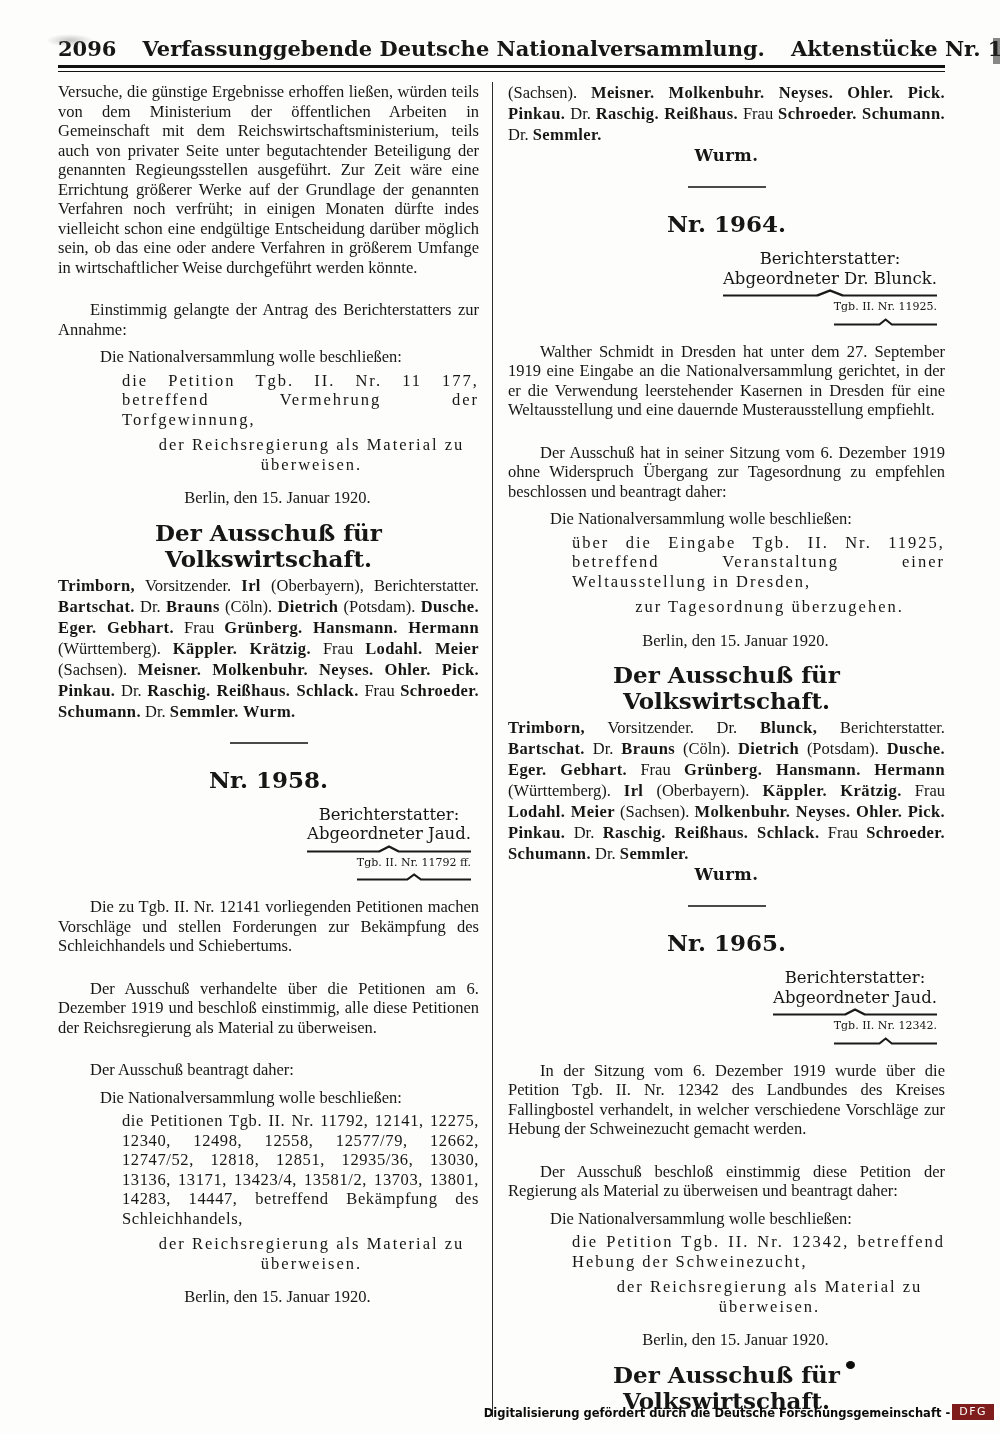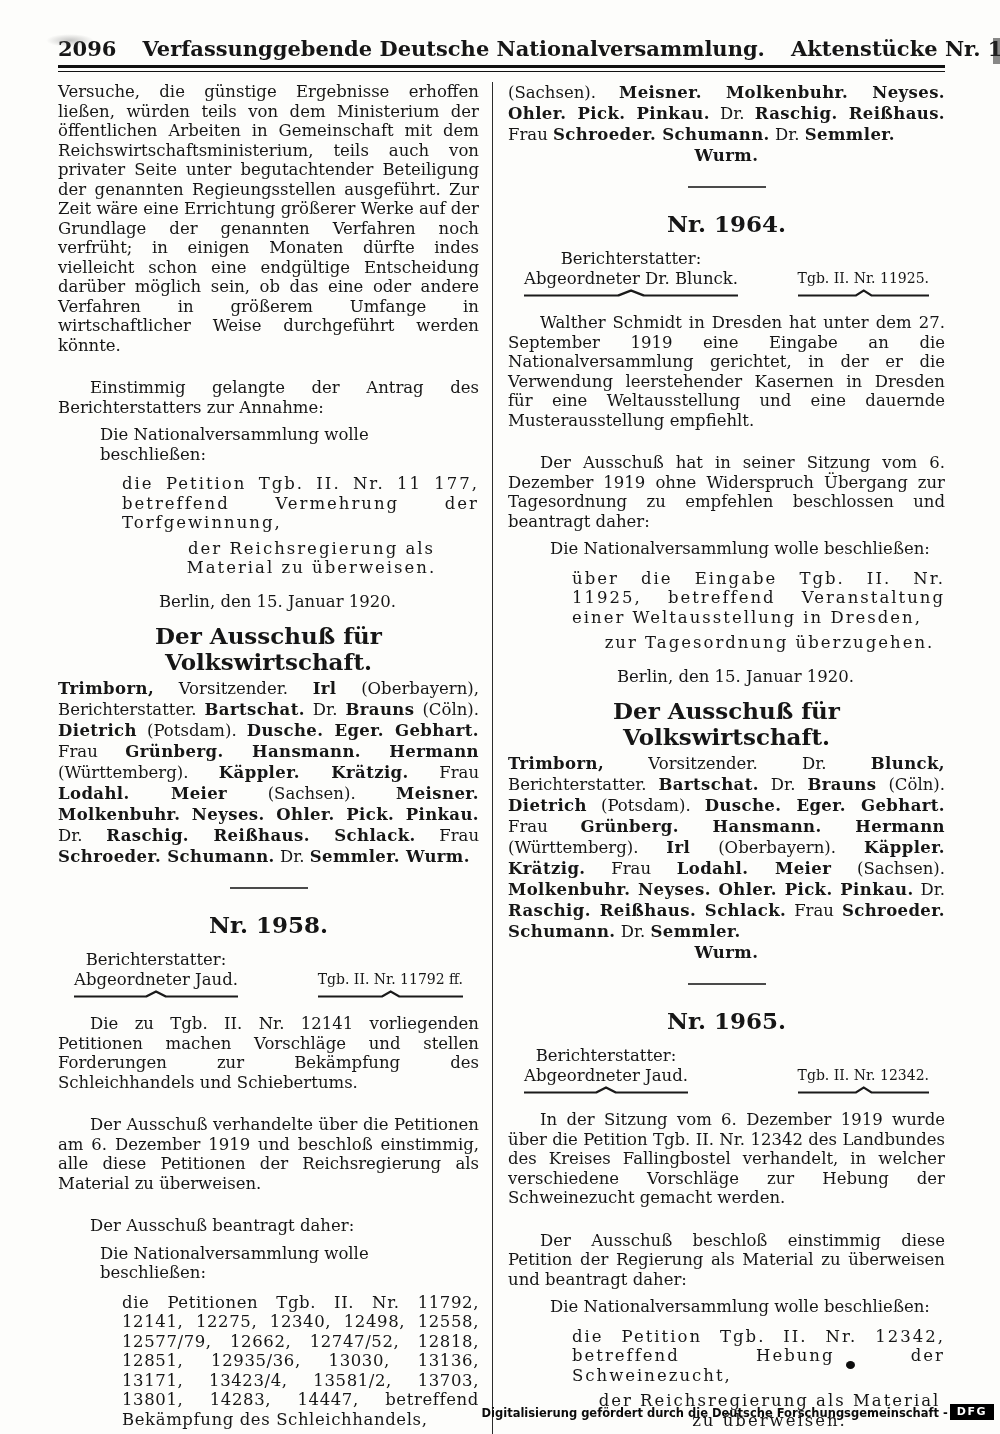--- a/index.html
+++ b/index.html
@@ -13,48 +13,48 @@
   }
   
   .header { padding:36px 55px 0 58px; }
   .header-line { display:flex; align-items:flex-start; gap:26px; font-weight:bold; font-size:21px; white-space:nowrap; }
   .header-rule { margin-top:4px; border-top:3px solid #111; border-bottom:1px solid #111; height:3px; }
   
   .columns { display:flex; padding:10px 55px 0 58px; }
   .col-left  { width:434px; padding-right:13px; box-sizing:border-box; }
   .col-divider { border-left:1.6px solid #2b2b2b; }
   .col-right { flex:1; padding-left:15px; box-sizing:border-box; }
-  p { margin:0; text-align:justify; font-size:16.5px; line-height:19.5px; }
+  p { margin:0; text-align:justify; font-size:16.5px; line-height:19.5px;font-family:Liberation Serif, serif; }
   .indent { text-indent:32px; }
   .mt { margin-top:23px; }
   .sperr { letter-spacing:2px; }
   .sperr-light { letter-spacing:0.6px; }
   .res-lead   { margin-left:42px; margin-top:8px; text-align:left; }
-  .res-item   { margin-left:64px; margin-top:10px; }
+  .res-item   { margin-left:64px; margin-top:4px; }
   .res-action { margin-left:86px; margin-top:6px; text-align:center; }
   .dateline { margin-top:14px; text-indent:18px; text-align:center; }
   .committee { text-align:center; font-weight:bold; font-size:23px; margin:12px 0 3px; line-height:26px; }
   .sigs { font-size:16.5px; line-height:21px; }
   .seg-b { font-weight:bold; letter-spacing:0.4px; }
   .wurm-line { text-align:center; font-weight:bold; font-size:16.5px; line-height:21px; letter-spacing:0.4px; }
   .sec-divider { width:78px; border-top:2px solid #4a4a4a; margin:20px auto 4px; }
   .nr-heading { text-align:center; font-weight:bold; font-size:23px; margin:22px 0 12px; }
-  .reporter { display:flex; justify-content:space-between; align-items:flex-end; margin:2px 16px 16px; }
+  .reporter { display:flex; justify-content:space-between; align-items:flex-end; margin:2px 8px 16px;flex-direction:column; }
   .reporter-left { text-align:center; font-size:16.5px; line-height:19.5px; }
-  .reporter-right { font-size:14px; line-height:19.5px; }
+  .reporter-right { font-size:11px; line-height:19.5px; }
   .flourish { display:block; width:100%; height:8px; margin-top:1px; }
   
   .dot-mark { position:absolute; left:846px; top:1361px; width:9px; height:8px; border-radius:50%; background:#0d0d0d; }
   .smudge { position:absolute; left:46px; top:34px; width:48px; height:13px;
             background:radial-gradient(ellipse at center, rgba(90,90,90,0.35), rgba(120,120,120,0) 70%); }
   .edge-mark { position:absolute; right:0; top:38px; width:7px; height:26px; background:rgba(40,40,40,0.55); }
   
   .footer { position:absolute; right:6px; bottom:14px; display:flex; align-items:flex-end; gap:2px;
             font-family:"DejaVu Sans", sans-serif; font-size:11.5px; font-weight:bold; color:#0b0b0b; }
-  .dfg-logo { background:#000000; color:#ffffff; padding:1px 7px 2px; font-size:11px; letter-spacing:1.5px; font-weight:bold; }
+  .dfg-logo { background:#7f1d1d; color:#ffffff; padding:1px 7px 2px; font-size:11px; letter-spacing:1.5px; font-weight:normal; }
 </style>
 </head>
 <body>
 
 <div class="page">
 
   <div class="smudge"></div>
   <div class="edge-mark"></div>
 
   <div class="header">

